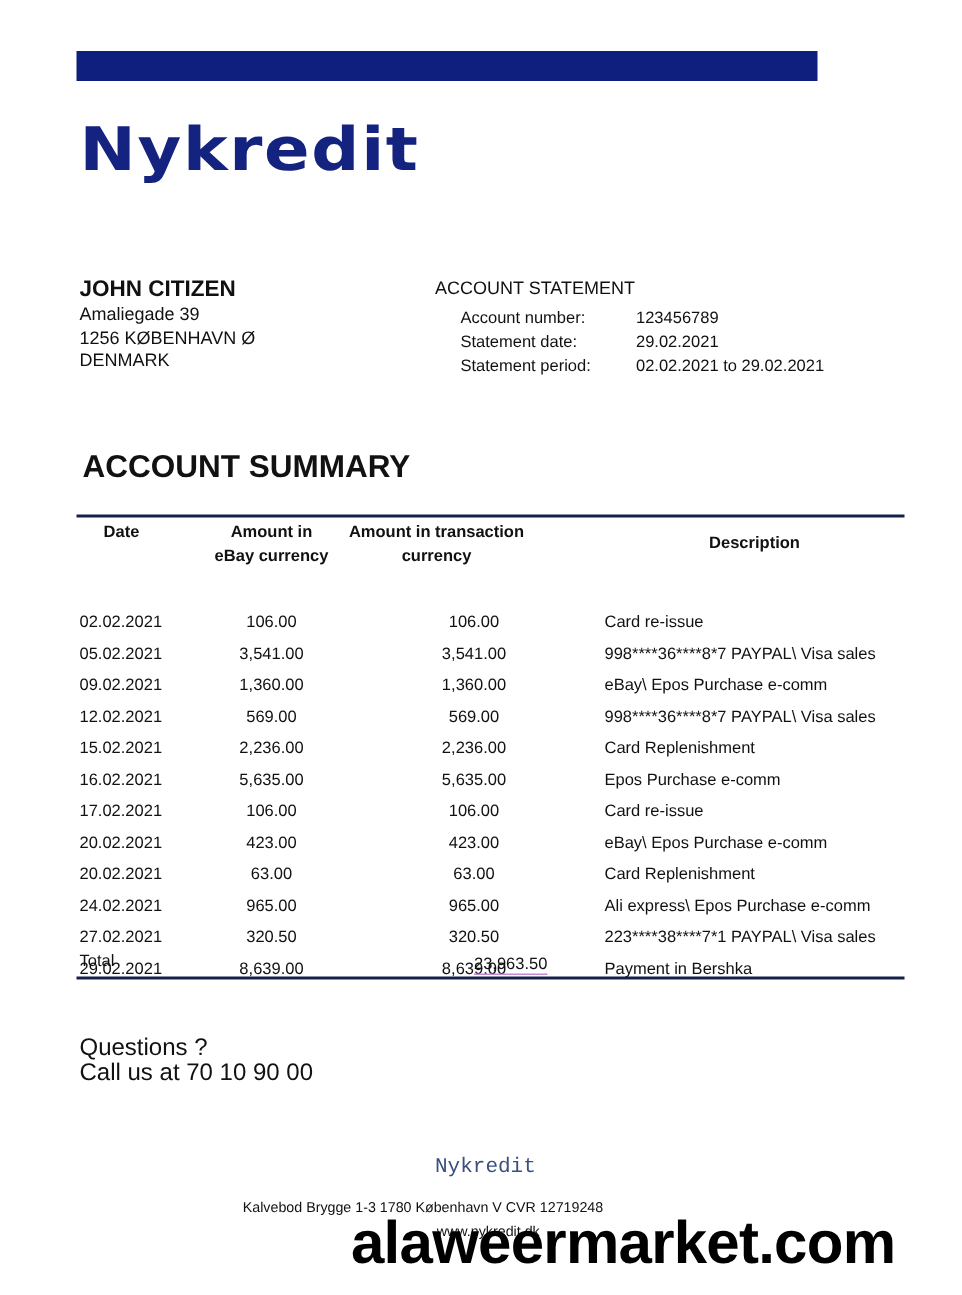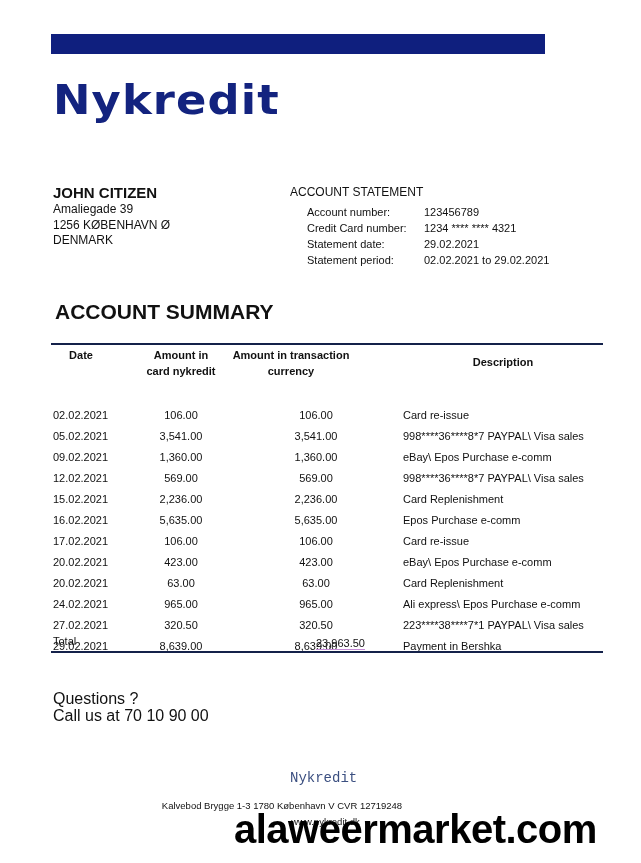--- a/index.html
+++ b/index.html
@@ -49,40 +49,36 @@
   <div>DENMARK</div>
 </div>
 
 <div class="stmt">
   <div class="title">ACCOUNT STATEMENT</div>
   <div class="row">
     <span class="lbl">Account number:</span>
     <span>123456789</span>
   </div>
   <div class="row">
-    <span class="lbl">Credit Card number:</span>
-    <span>1234 **** **** 4321</span>
-  </div>
-  <div class="row">
     <span class="lbl">Statement date:</span>
     <span>29.02.2021</span>
   </div>
   <div class="row">
     <span class="lbl">Statement period:</span>
     <span>02.02.2021 to 29.02.2021</span>
   </div>
 </div>
 
 <div class="summary-title">ACCOUNT SUMMARY</div>
 
 <div class="tbl">
   <div class="hdr">
     <span style="left:0;width:60px;top:2px">Date</span>
     <span style="left:80px;width:100px;top:2px">Amount in</span>
-    <span style="left:80px;width:100px;top:18px">card nykredit</span>
+    <span style="left:80px;width:100px;top:18px">eBay currency</span>
     <span style="left:175px;width:130px;top:2px">Amount in transaction</span>
     <span style="left:175px;width:130px;top:18px">currency</span>
     <span style="left:400px;width:104px;top:9px">Description</span>
   </div>
   <div id="rows">
       <div class="r">
         <span class="c-date">02.02.2021</span>
         <span class="c-amt1">106.00</span>
         <span class="c-amt2">106.00</span>
         <span class="c-desc">Card re-issue</span>

